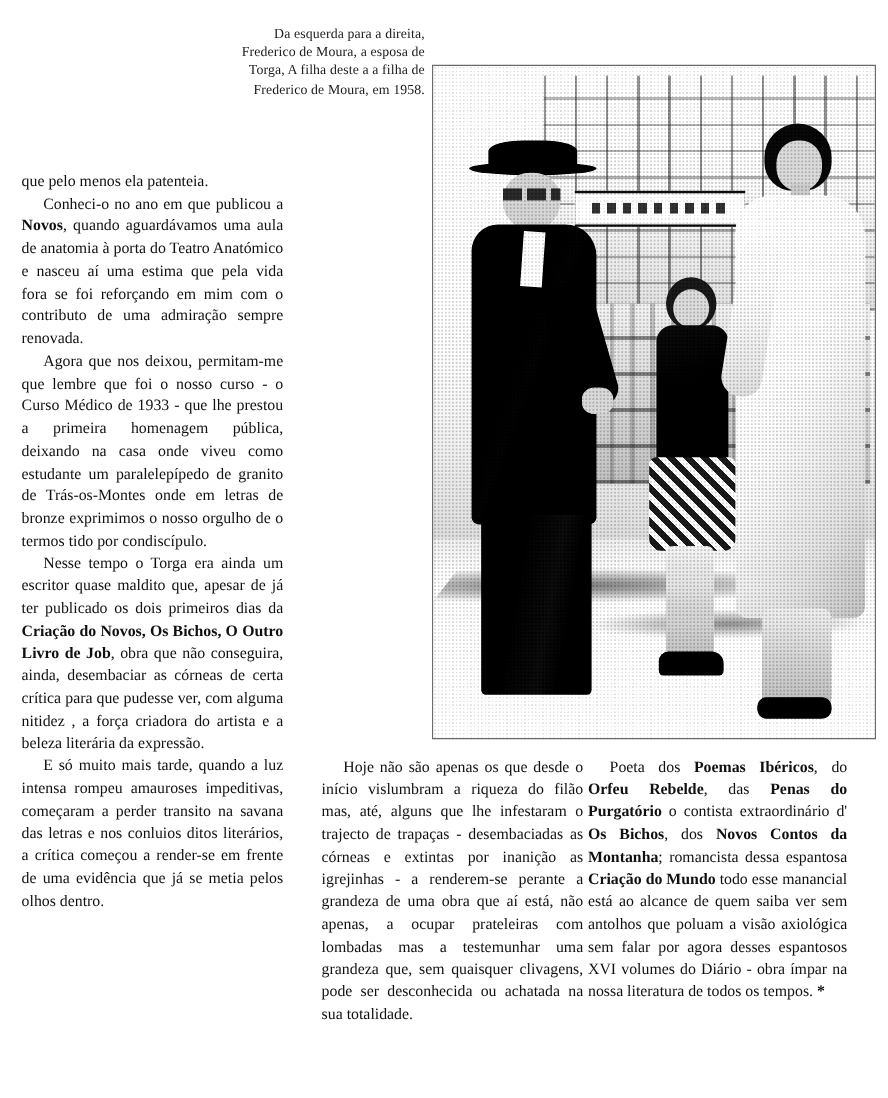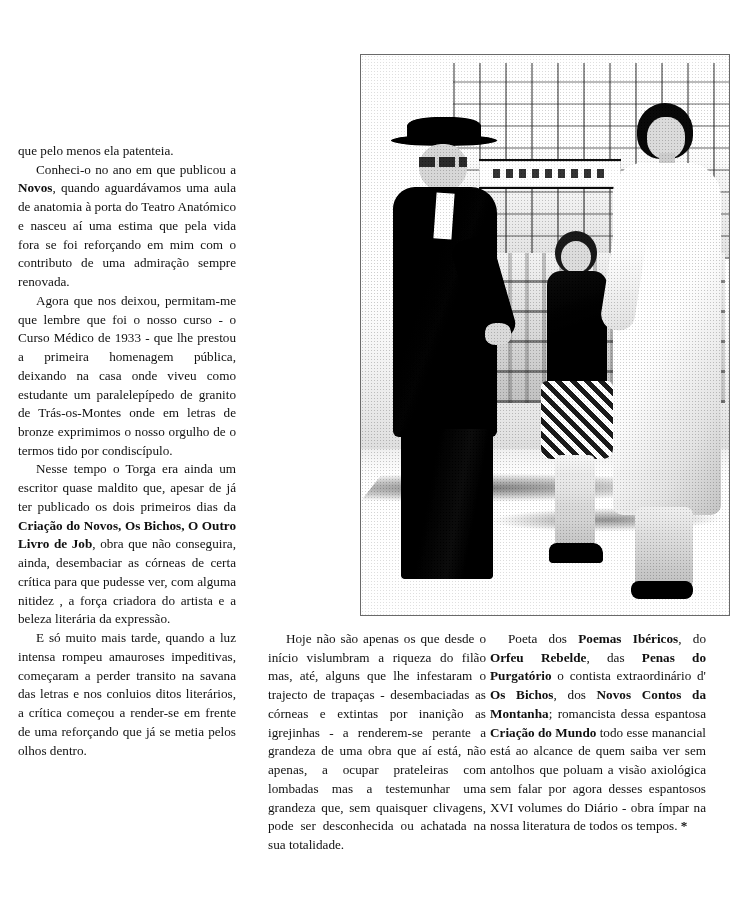--- a/index.html
+++ b/index.html
@@ -242,20 +242,21 @@
   #col-left  { left: 18px;  top: 142px; width: 218px; }
   #col-mid   { left: 268px; top: 630px; width: 218px; }
   #col-right { left: 490px; top: 630px; width: 216px; }
   .asterisk { font-weight: bold; }
 </style>
 </head>
 <body>
 
 <div class="page">
 
+  <div class="caption">Da esquerda para a direita, Frederico de Moura, a esposa de Torga, A filha deste a a filha de Frederico de Moura, em 1958.</div>
 
   <div class="photo-frame">
     <div class="photo-inner">
       <div class="ph-bg"></div>
       <div class="ph-window"></div>
       <div class="ph-sign"></div>
       <div class="ph-shelf"></div>
       <div class="ph-floor"></div>
 
       <div class="ph-man">
@@ -291,21 +292,21 @@
 
       <div class="ph-grain"></div>
     </div>
   </div>
 
   <div class="col" id="col-left">
     <p class="noindent">que pelo menos ela patenteia.</p>
     <p>Conheci-o no ano em que publicou a <b>Novos</b>, quando aguardávamos uma aula de anatomia à porta do Teatro Anatómico e nasceu aí uma estima que pela vida fora se foi reforçando em mim com o contributo de uma admiração sempre renovada.</p>
     <p>Agora que nos deixou, permitam-me que lembre que foi o nosso curso - o Curso Médico de 1933 - que lhe prestou a primeira homenagem pública, deixando na casa onde viveu como estudante um paralelepípedo de granito de Trás-os-Montes onde em letras de bronze exprimimos o nosso orgulho de o termos tido por condiscípulo.</p>
     <p>Nesse tempo o Torga era ainda um escritor quase maldito que, apesar de já ter publicado os dois primeiros dias da <b>Criação do Novos, Os Bichos, O Outro Livro de Job</b>, obra que não conseguira, ainda, desembaciar as córneas de certa crítica para que pudesse ver, com alguma nitidez , a força criadora do artista e a beleza literária da expressão.</p>
-    <p>E só muito mais tarde, quando a luz intensa rompeu amauroses impeditivas, começaram a perder transito na savana das letras e nos conluios ditos literários, a crítica começou a render-se em frente de uma reforçando que já se metia pelos olhos dentro.</p>
+    <p>E só muito mais tarde, quando a luz intensa rompeu amauroses impeditivas, começaram a perder transito na savana das letras e nos conluios ditos literários, a crítica começou a render-se em frente de uma evidência que já se metia pelos olhos dentro.</p>
   </div>
 
   <div class="col" id="col-mid">
     <p>Hoje não são apenas os que desde o início vislumbram a riqueza do filão mas, até, alguns que lhe infestaram o trajecto de trapaças - desembaciadas as córneas e extintas por inanição as igrejinhas - a renderem-se perante a grandeza de uma obra que aí está, não apenas, a ocupar prateleiras com lombadas mas a testemunhar uma grandeza que, sem quaisquer clivagens, pode ser desconhecida ou achatada na sua totalidade.</p>
   </div>
 
   <div class="col" id="col-right">
     <p>Poeta dos <b>Poemas Ibéricos</b>, do <b>Orfeu Rebelde</b>, das <b>Penas do Purgatório</b> o contista extraordinário d' <b>Os Bichos</b>, dos <b>Novos Contos da Montanha</b>; romancista dessa espantosa <b>Criação do Mundo</b> todo esse manancial está ao alcance de quem saiba ver sem antolhos que poluam a visão axiológica sem falar por agora desses espantosos XVI volumes do Diário - obra ímpar na nossa literatura de todos os tempos. <span class="asterisk">*</span></p>
   </div>
 

